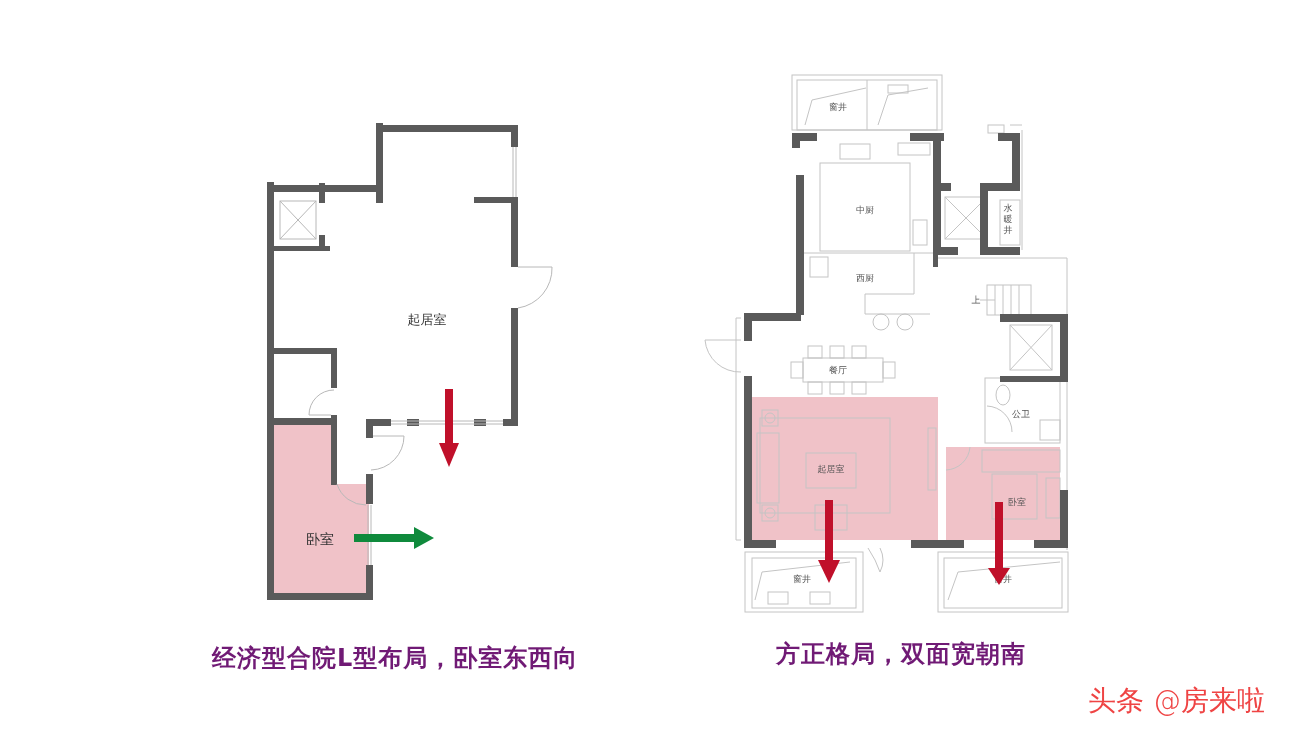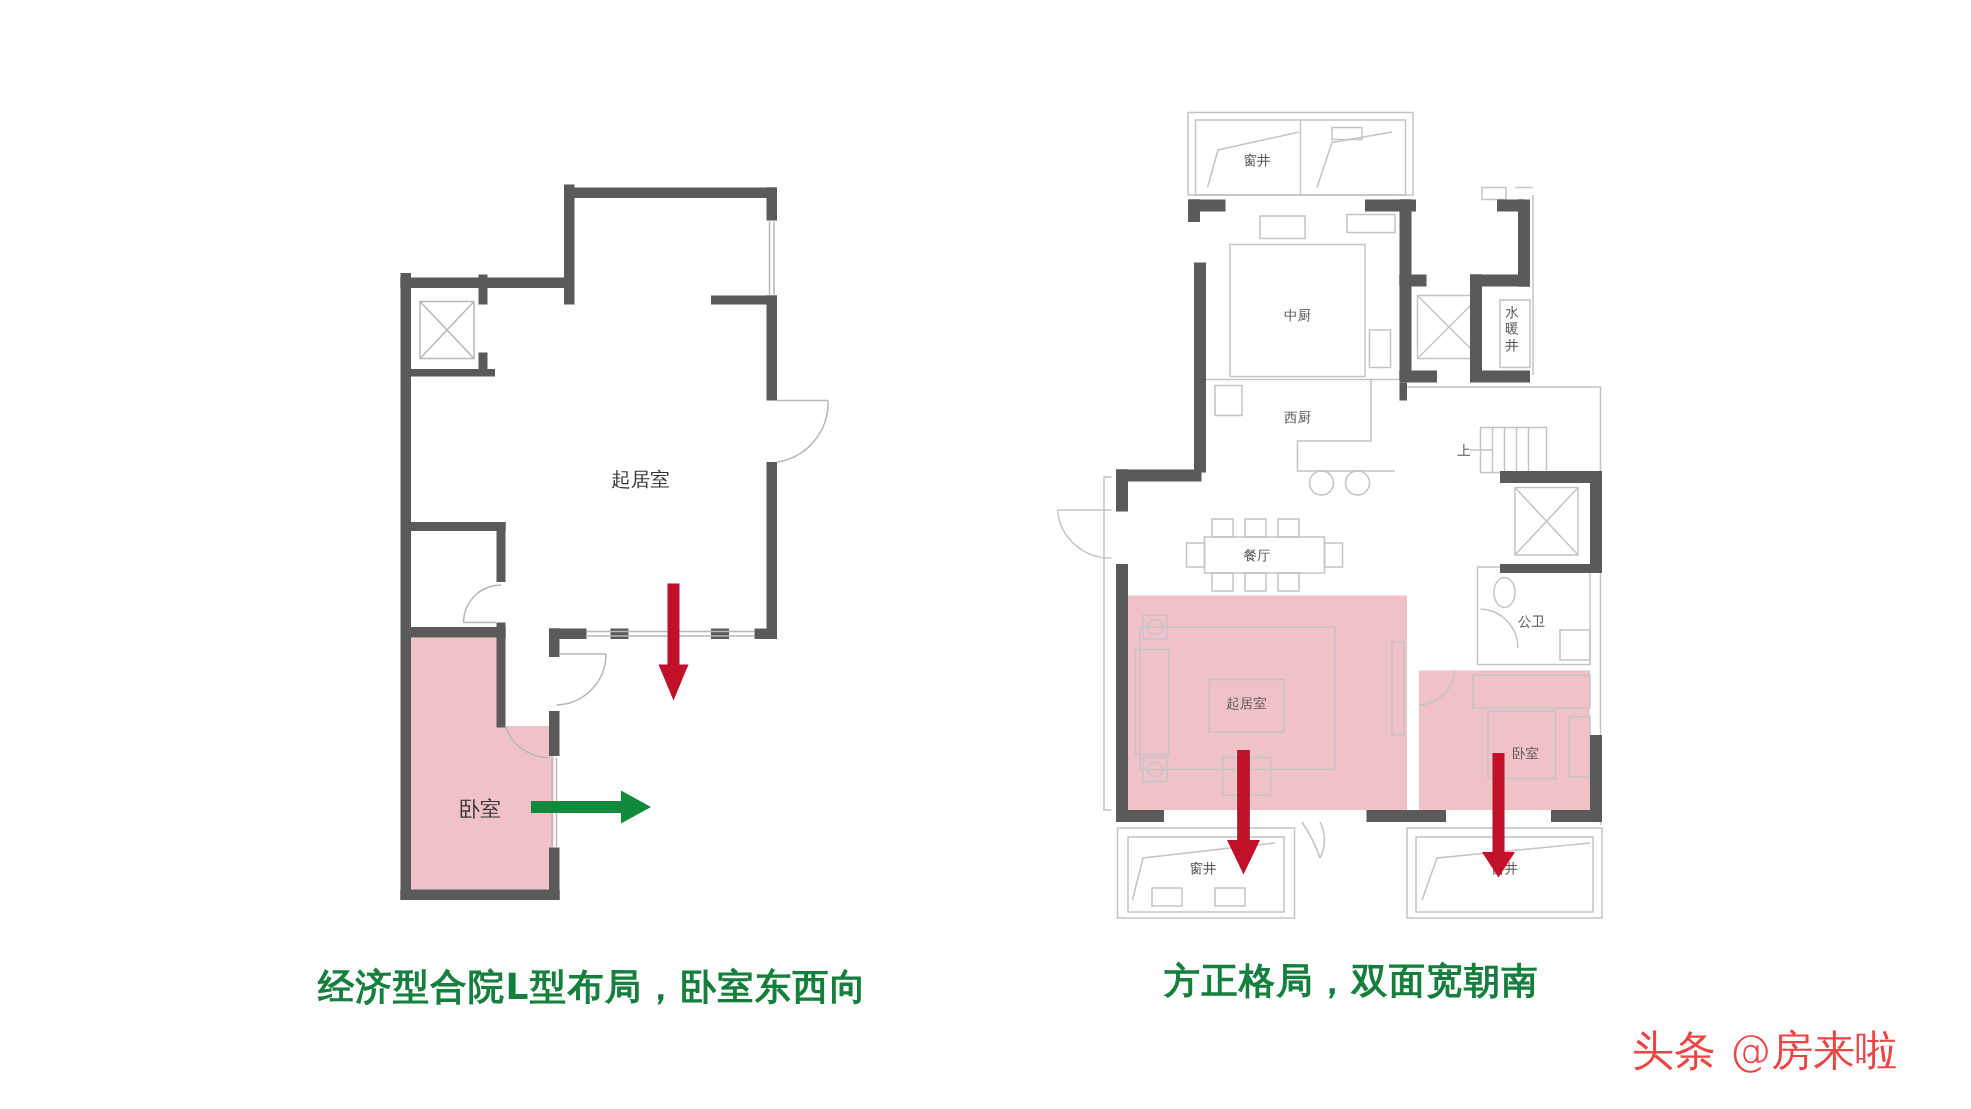--- a/index.html
+++ b/index.html
@@ -1,21 +1,21 @@
 <!DOCTYPE html>
 <html><head>
 <meta charset="utf-8">
 <style>
   html, body { margin: 0; padding: 0; background: #ffffff; }
   body { width: 1314px; height: 739px; position: relative; overflow: hidden;
          font-family: "DejaVu Sans", "Liberation Sans", sans-serif; }
   #plans { position: absolute; left: 0; top: 0; }
   .room-label { font-size: 13px; fill: #333333; font-family: "DejaVu Sans", sans-serif; }
   .small-label { font-size: 9px; fill: #555555; font-family: "DejaVu Sans", sans-serif; }
-  .caption { position: absolute; font-size: 24px; font-weight: bold; color: #15803d;
+  .caption { position: absolute; font-size: 24px; font-weight: bold; color: #701a75;
              letter-spacing: 1px; font-family: "DejaVu Sans", sans-serif; white-space: nowrap; }
   .watermark { position: absolute; font-size: 28px; color: #ef4444; white-space: nowrap;
                font-family: "DejaVu Sans", sans-serif; font-weight: 300; }
 </style>
 </head>
 <body>
 
 <svg id="plans" width="1314" height="739" viewBox="0 0 1314 739">
   <defs>
     <marker id="arrRed" markerWidth="4" markerHeight="4" refX="2" refY="2" orient="auto" markerUnits="strokeWidth">

